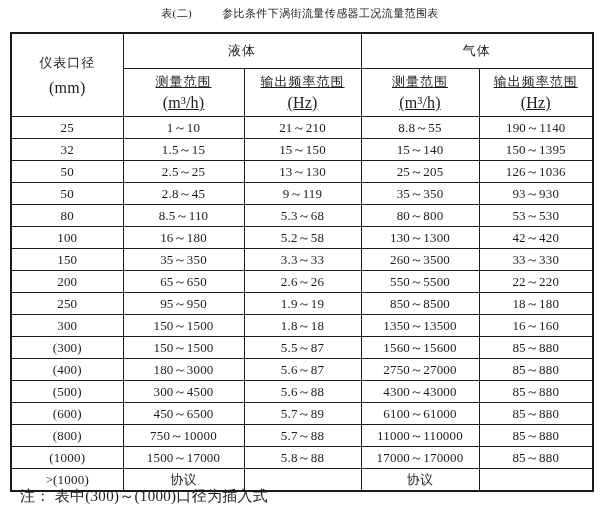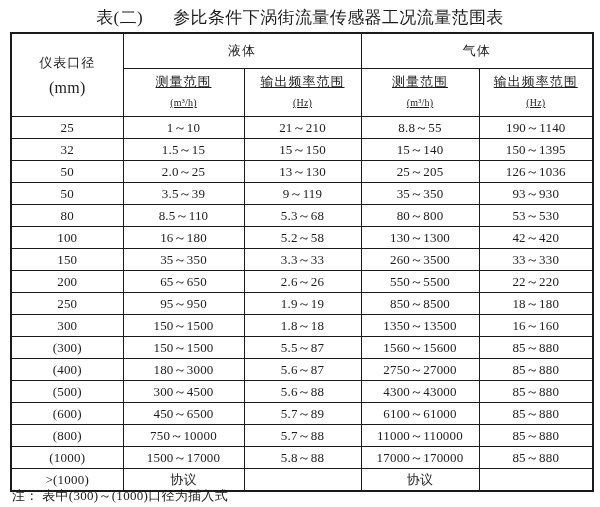--- a/index.html
+++ b/index.html
@@ -14,21 +14,21 @@
     font-family: "Liberation Serif", "DejaVu Serif", serif;
     color: #1c1c1c;
     overflow: hidden;
   }
   .doc-title {
     position: absolute;
     top: 6px;
     left: 0;
     width: 600px;
     text-align: center;
-    font-size: 17px;
+    font-size: 11px;
     letter-spacing: 0.4px;
     white-space: nowrap;
   }
   .doc-title .title-gap {
     display: inline-block;
     width: 30px;
   }
   table.flow-table {
     position: absolute;
     left: 10px;
@@ -46,30 +46,30 @@
     font-weight: normal;
     padding: 0;
     font-size: 13px;
     overflow: hidden;
     white-space: nowrap;
   }
   .flow-table thead tr.group-row { height: 35px; }
   .flow-table thead tr.sub-row   { height: 48px; text-decoration: underline; }
   .flow-table thead th { letter-spacing: 1px; }
   .flow-table .hdr-line { line-height: 22px; letter-spacing: 1px; }
-  .flow-table .hdr-unit { line-height: 20px; font-size: 10px; letter-spacing: 0.2px; }
+  .flow-table .hdr-unit { line-height: 20px; font-size: 16px; letter-spacing: 0.2px; }
   .flow-table .diam-cell .hdr-line { line-height: 27px; }
   .flow-table .diam-cell .hdr-unit { line-height: 24px; font-size: 16px; }
   .flow-table tbody tr { height: 21.82px; }
   .flow-table tbody td { line-height: 21px; letter-spacing: 0.2px; }
   .doc-note {
     position: absolute;
-    left: 12px;
+    left: 20px;
     top: 487px;
-    font-size: 13px;
+    font-size: 15px;
     letter-spacing: 0.3px;
     white-space: pre;
   }
 </style>
 </head>
 <body>
 
 <div class="doc-title">
   <span>表(二)</span><span class="title-gap"></span><span>参比条件下涡街流量传感器工况流量范围表</span>
 </div>
@@ -120,28 +120,28 @@
     </tr>
     <tr>
       <td>32</td>
       <td>1.5～15</td>
       <td>15～150</td>
       <td>15～140</td>
       <td>150～1395</td>
     </tr>
     <tr>
       <td>50</td>
-      <td>2.0～25</td>
+      <td>2.5～25</td>
       <td>13～130</td>
       <td>25～205</td>
       <td>126～1036</td>
     </tr>
     <tr>
       <td>50</td>
-      <td>3.5～39</td>
+      <td>2.8～45</td>
       <td>9～119</td>
       <td>35～350</td>
       <td>93～930</td>
     </tr>
     <tr>
       <td>80</td>
       <td>8.5～110</td>
       <td>5.3～68</td>
       <td>80～800</td>
       <td>53～530</td>

